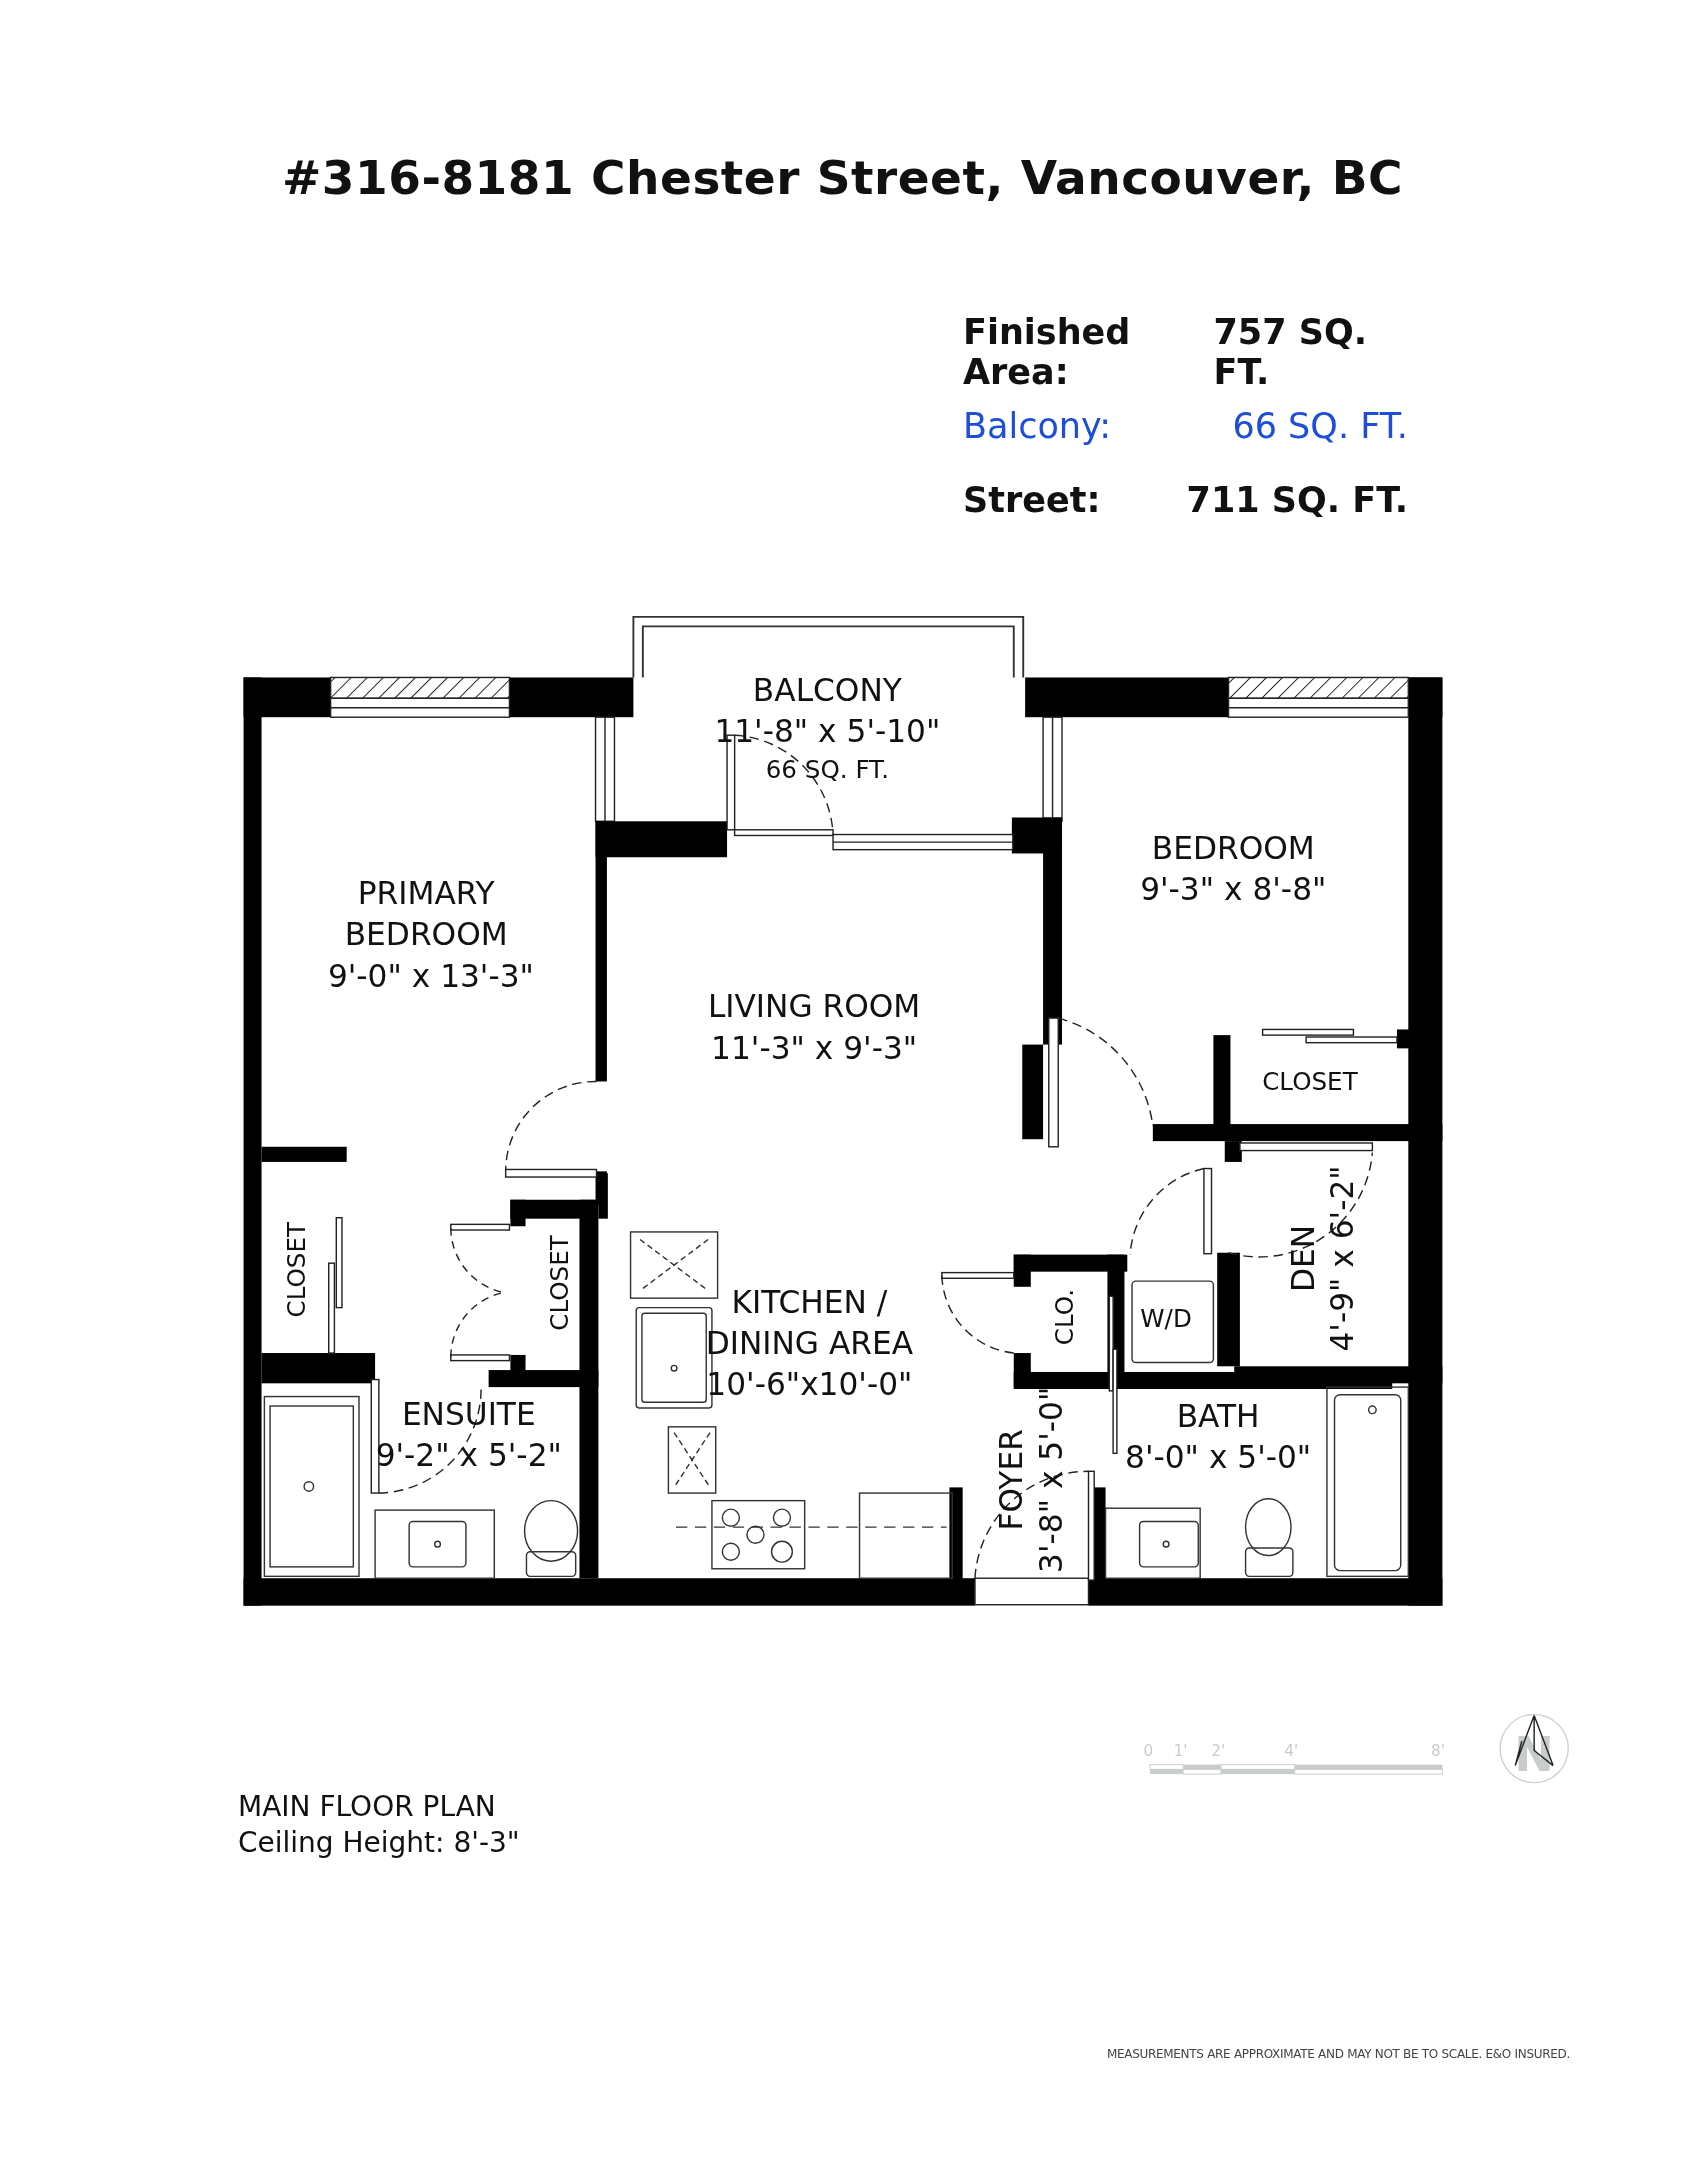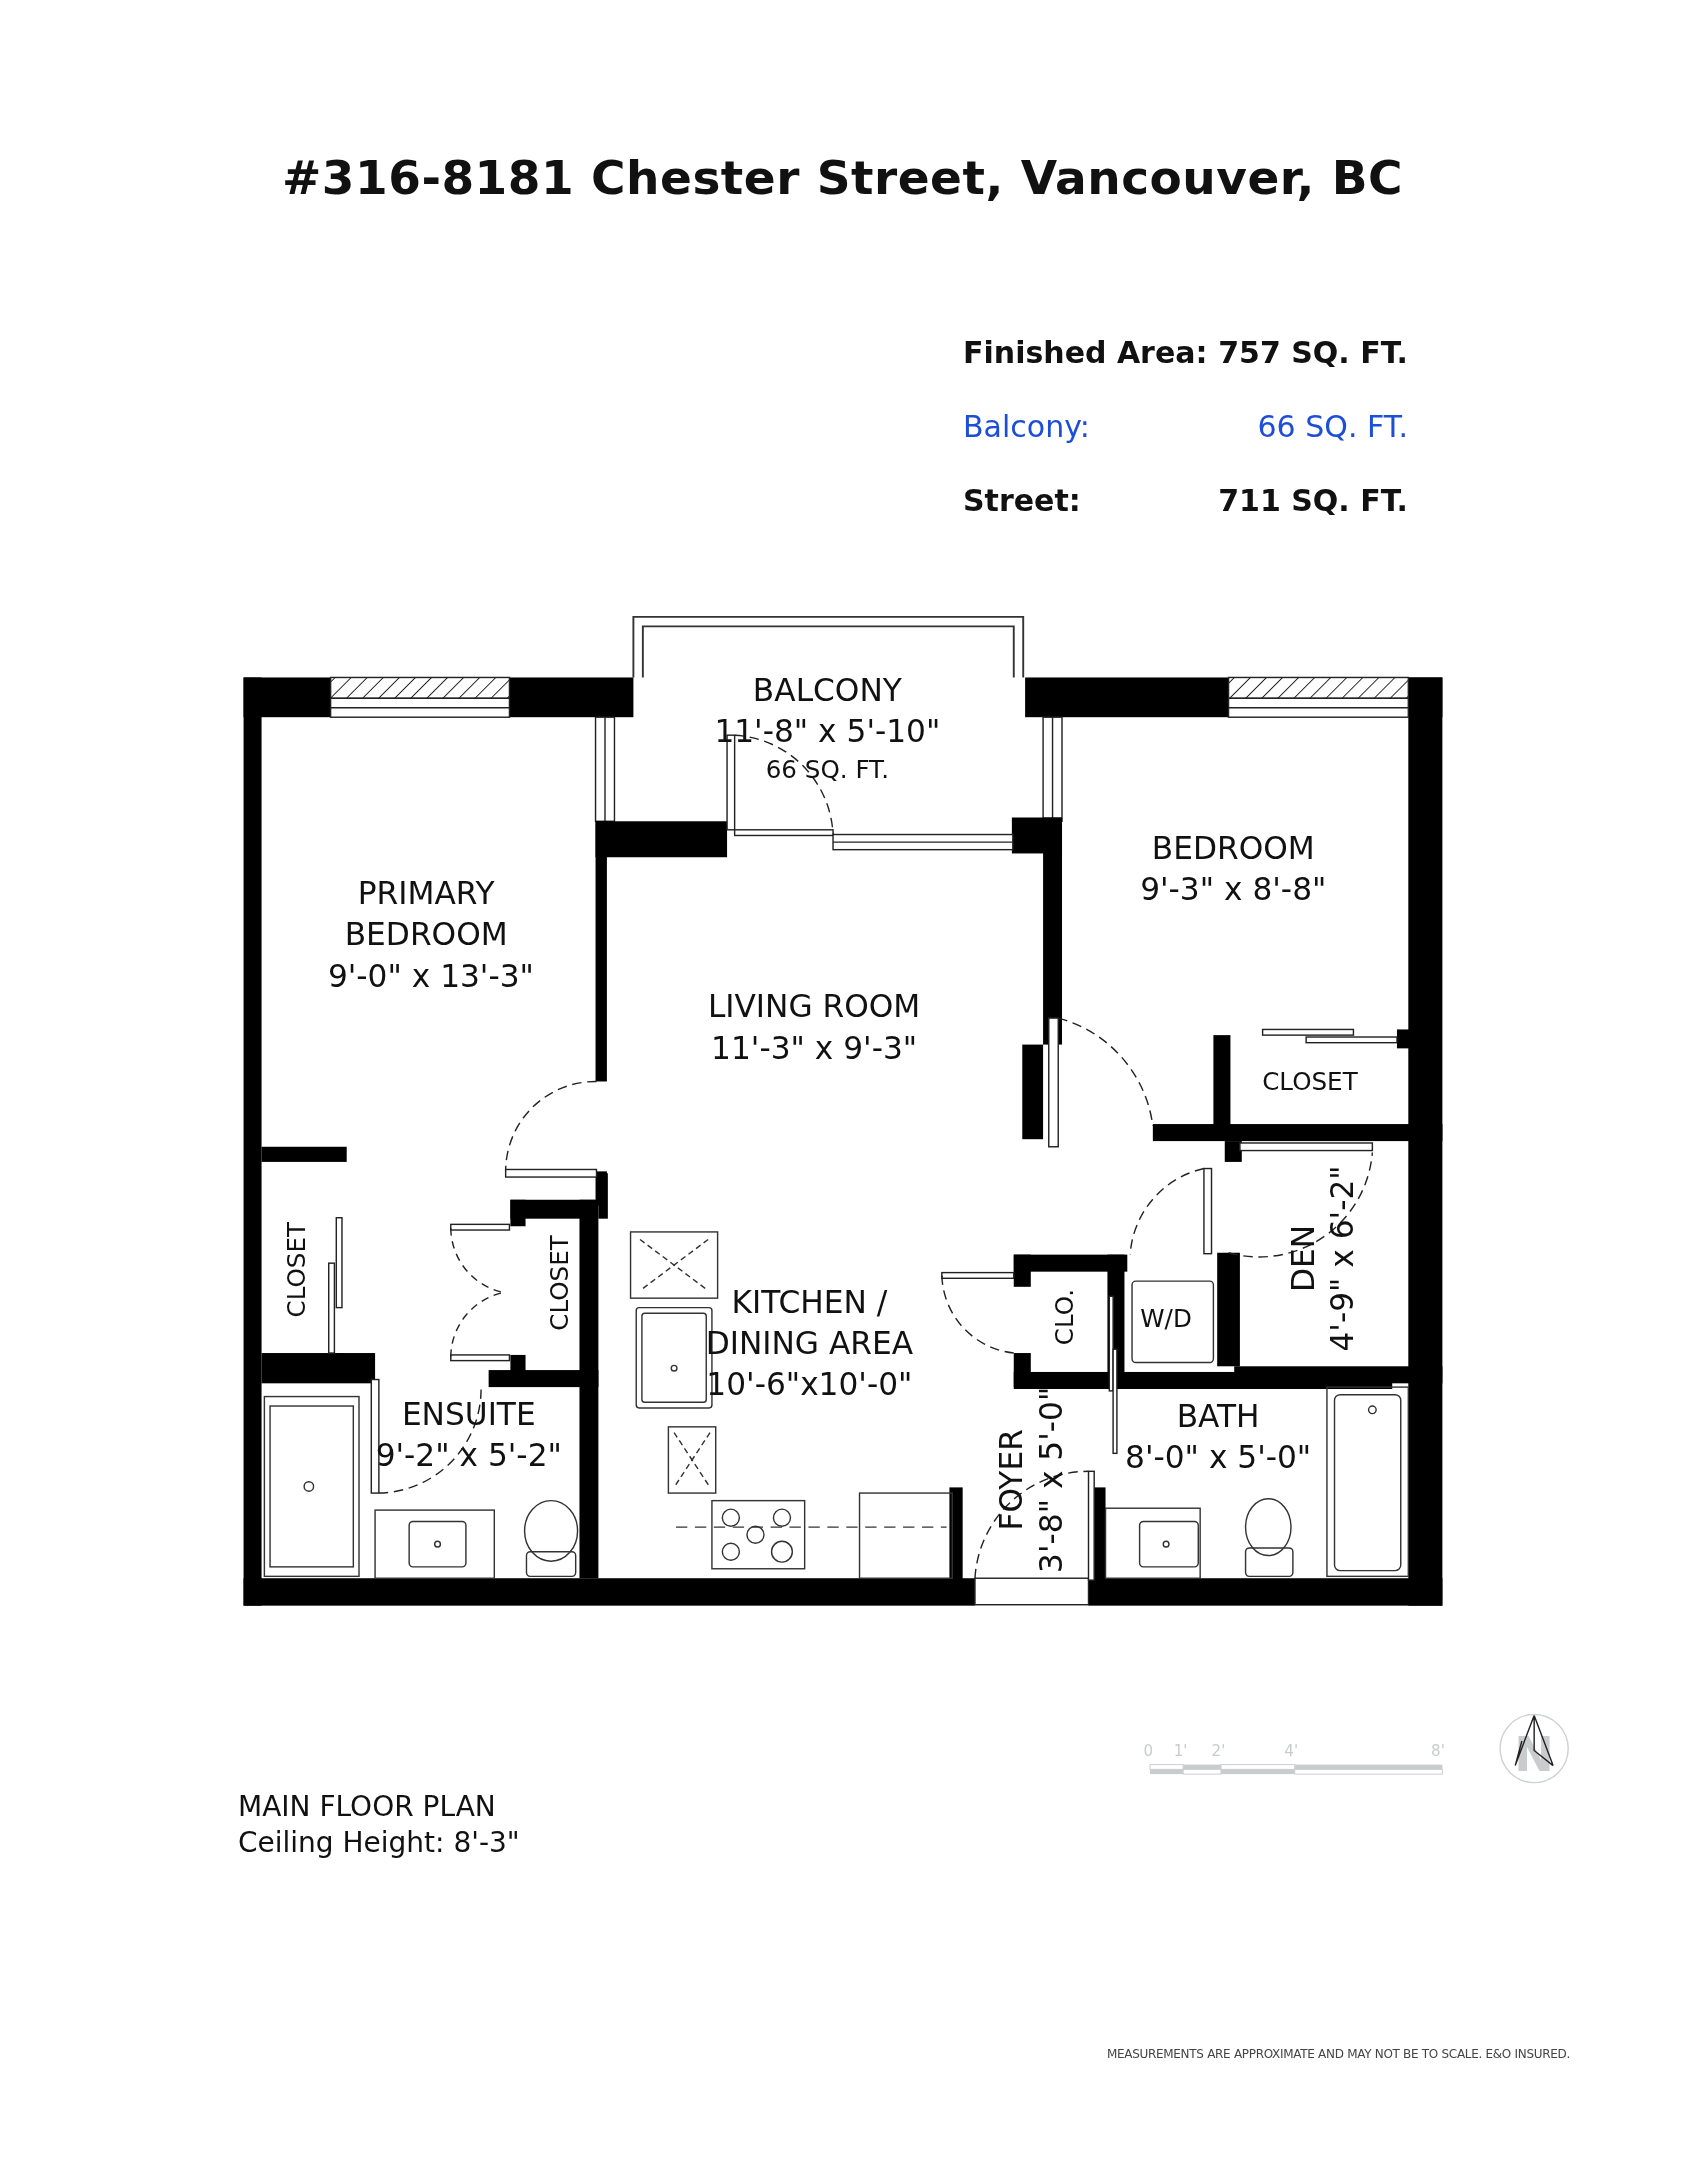--- a/index.html
+++ b/index.html
@@ -1,19 +1,19 @@
 <!DOCTYPE html>
 <html style="font-size:15px"><head>
 <meta charset="utf-8">
 <style>
   html, body { margin: 0; padding: 0; background: #ffffff; }
   body { width: 1685px; height: 2180px; position: relative; overflow: hidden; font-family: "DejaVu Sans", "Liberation Sans", sans-serif; color: #111; }
   .title { position: absolute; left: 0; width: 1685px; top: 114px; text-align: center; font-size: 47px; font-weight: bold; letter-spacing: 0.5px; margin-top: 36px; }
   .area-table { position: absolute; left: 963px; top: 315px; width: 445px; }
-  .area-row { display: flex; justify-content: space-between; height: 74px; align-items: center; font-size: 30px; }
+  .area-row { display: flex; justify-content: space-between; height: 74px; align-items: center; font-size: 35px; }
   .area-row.bold { font-weight: bold; }
   .area-row.light { font-weight: normal; color: #1d4ed8; }
   .plan { position: absolute; left: 0; top: 0; }
   .room-label { font-family: "DejaVu Sans", sans-serif; font-size: 33px; fill: #111; text-anchor: middle; }
   .room-label.small { font-size: 26px; }
   .footer-left { position: absolute; left: 238px; top: 1789px; font-size: 28px; line-height: 36px; }
   .disclaimer { position: absolute; right: 115px; top: 2044px; text-align: right; font-size: 12px; line-height: 21px; color: #444; letter-spacing: -0.3px; }
 </style>
 </head>
 <body>

